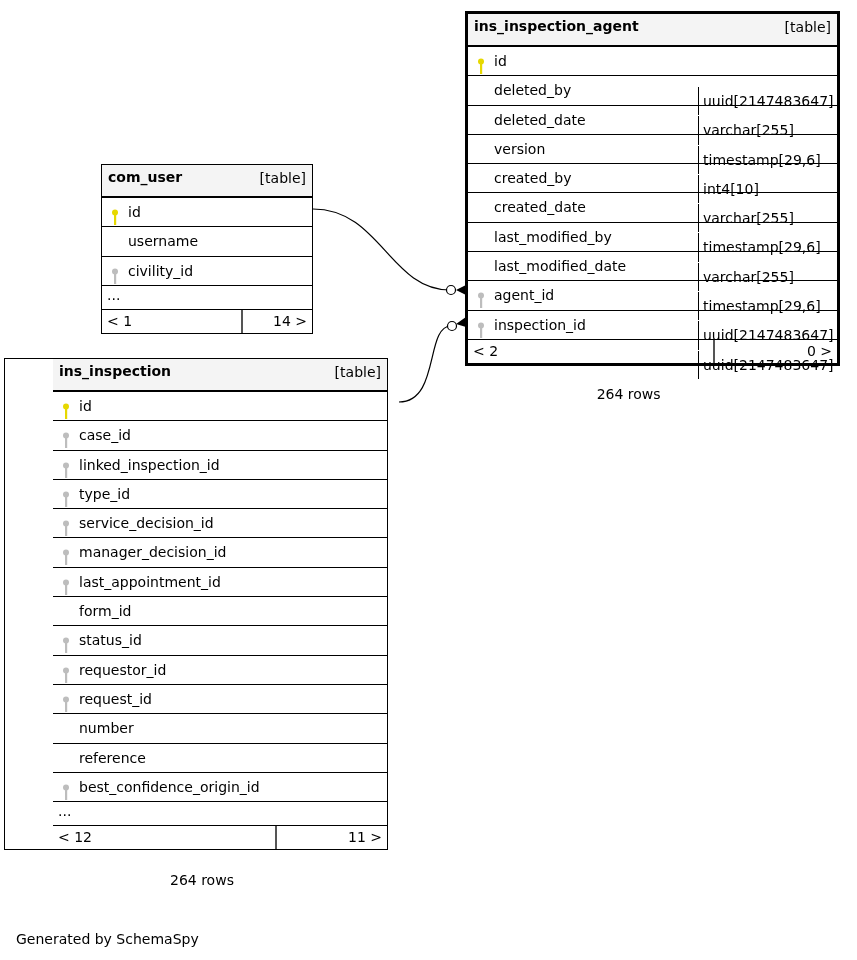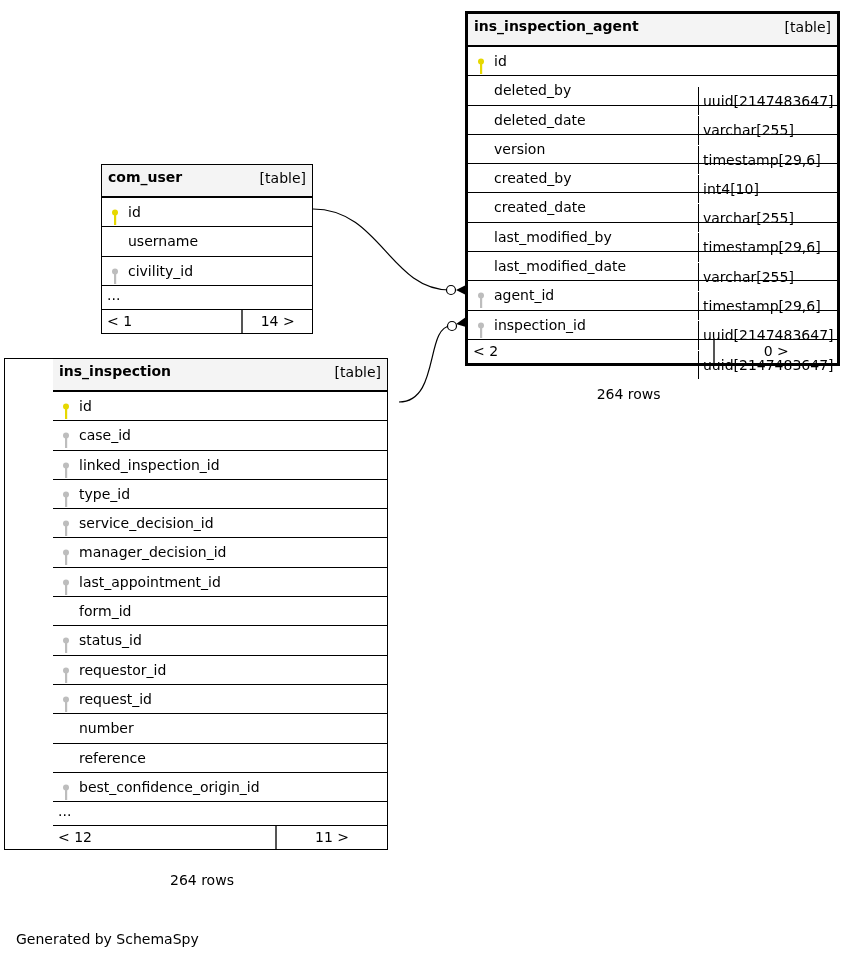--- a/index.html
+++ b/index.html
@@ -12,21 +12,21 @@
   .hdr .ttl { position:absolute; left:6px; top:0; }
   .hdr .kind { position:absolute; right:6px; top:1px; font-weight:normal; }
   .col { position:absolute; left:26px; top:0; }
   .type { position:absolute; left:230px; top:0; height:100%; border-left:1px solid #000; padding-left:4px;margin-top:40px; }
   .key { position:absolute; left:8px; top:8px; width:10px; height:16px; }
   .ellipsis { height:24px; line-height:18px; padding-left:5px; }
   .foot { display:flex; height:23px; line-height:22px; border-bottom:none; }
   .foot span { flex:1; box-sizing:border-box; padding:0 5px; }
   .foot span + span { border-left:2px solid #555; }
   .foot .c { text-align:left;margin-top:43px; }
-  .foot .r { text-align:center; }
+  .foot .r { text-align:right; }
   #wires { position:absolute; left:0; top:0; }
   .caption { position:absolute; left:16px; top:931px; font-size:14px;text-align:center; }
 </style>
 </head>
 <body>
 
 <svg id="wires" width="857" height="960">
   <path d="M313,209 C380,209 390,290 450,290" fill="none" stroke="#000" stroke-width="1.2"></path>
   <circle cx="451" cy="290" r="4.5" fill="#fff" stroke="#000" stroke-width="1.2"></circle>
   <path d="M456,290 L466,285 L466,295 Z" fill="#000"></path>

